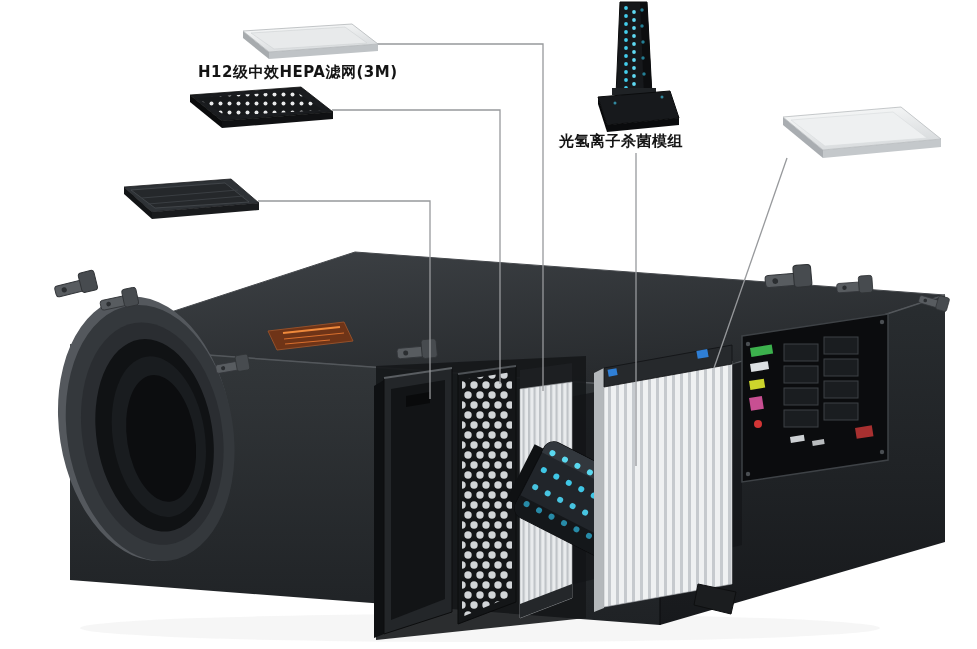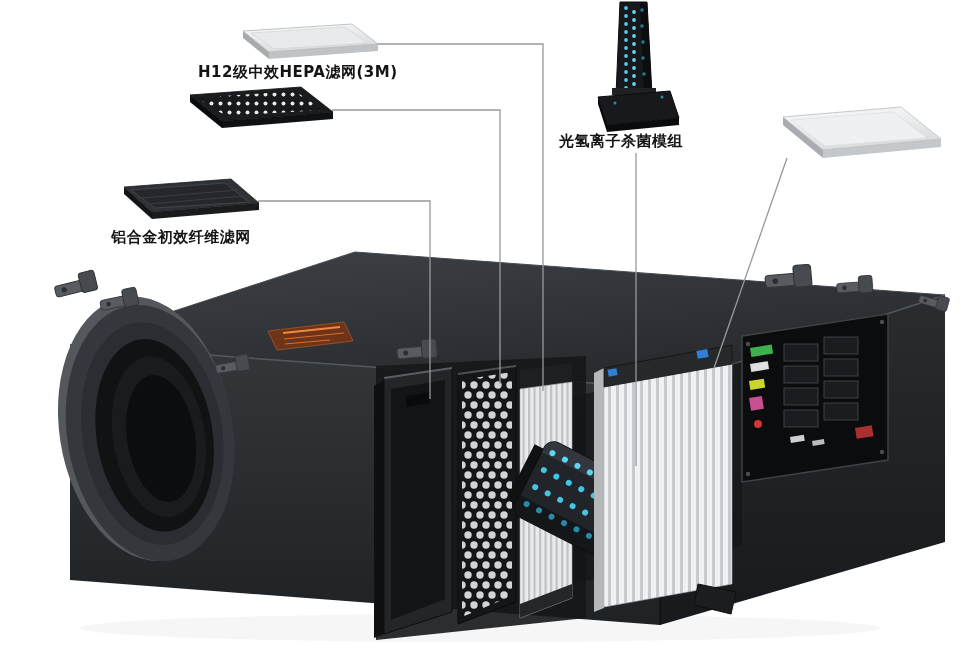--- a/index.html
+++ b/index.html
@@ -312,16 +312,15 @@
 
   <g>
     <polygon points="783,117 823,150 823,158 783,125" fill="#a9adb1"></polygon>
     <polygon points="823,150 941,139 941,147 823,158" fill="#c4c8cb"></polygon>
     <polygon points="783,117 901,107 941,139 823,150" fill="url(#whiteSlab)" stroke="#b7bbbe" stroke-width="0.8"></polygon>
     <polygon points="791,120 893,112 927,138 825,146" fill="#eef0f1" stroke="#d8dbdd" stroke-width="0.6"></polygon>
   </g>
 </svg>
 
 <div class="label" style="left:198px; top:63px; width:180px;">H12级中效HEPA滤网(3M)</div>
-<div class="label" style="left:106px; top:228px; width:150px;">铝合金初效纤维滤网</div>
 <div class="label" style="left:546px; top:132px; width:150px;">光氢离子杀菌模组</div>
 
 </div>
 
 </body></html>

